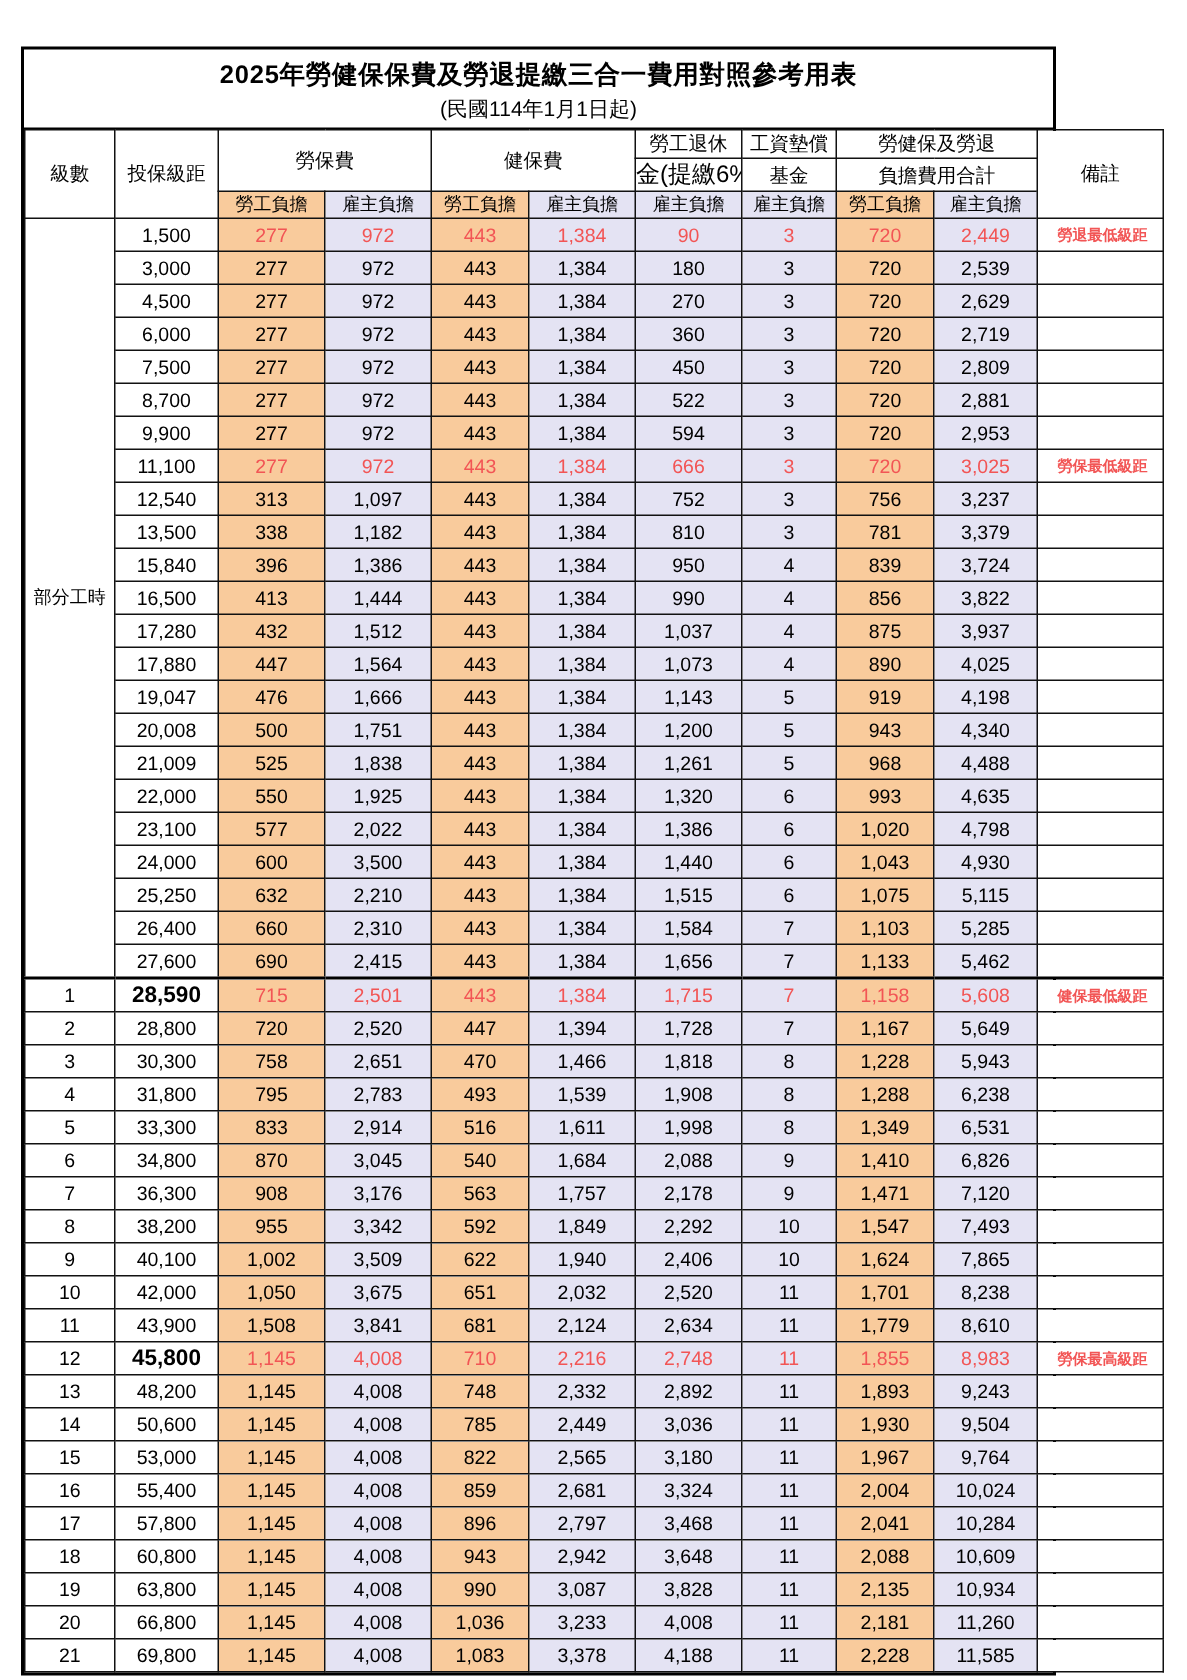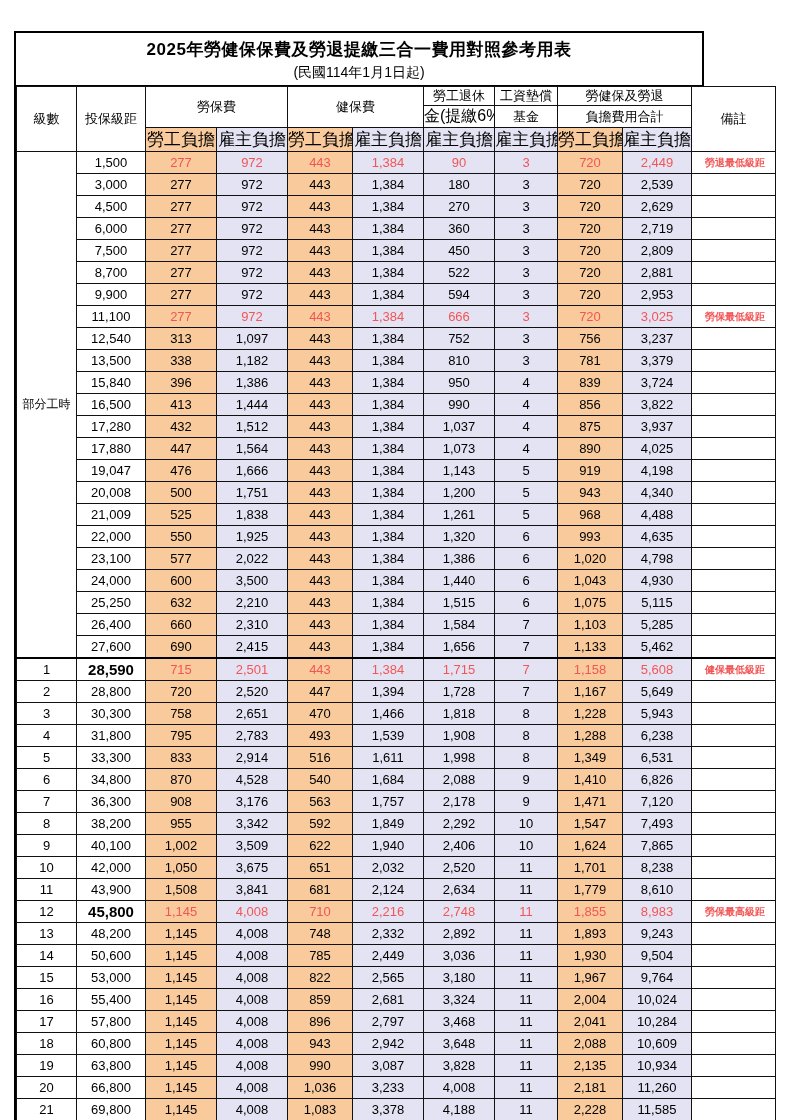--- a/index.html
+++ b/index.html
@@ -54,21 +54,21 @@
     overflow: hidden;
   }
   thead th {
     font-weight: normal;
     font-size: 13px;
     height: 17px;
     background: #ffffff;
     color: #000000;
   }
   thead th.small-hd { font-size: 16px; }
-  thead th.sub-hd { font-size: 17px; height: 16px; }
+  thead th.sub-hd { font-size: 12px; height: 16px; }
   tbody td {
     font-size: 13px;
     height: 21px;
     color: #000000;
     background: #ffffff;
   }
   .c-emp { background: #F9CB9C; }
   .c-er  { background: #E4E3F3; }
   .red   { color: #F25555; }
   .note-cell {
@@ -478,21 +478,21 @@
           <td class="c-er">1,998</td>
           <td class="c-er">8</td>
           <td class="c-emp">1,349</td>
           <td class="c-er">6,531</td>
           <td class="note-cell"></td>
         </tr>
         <tr>
           <td>6</td>
           <td class="">34,800</td>
           <td class="c-emp">870</td>
-          <td class="c-er">4,528</td>
+          <td class="c-er">3,045</td>
           <td class="c-emp">540</td>
           <td class="c-er">1,684</td>
           <td class="c-er">2,088</td>
           <td class="c-er">9</td>
           <td class="c-emp">1,410</td>
           <td class="c-er">6,826</td>
           <td class="note-cell"></td>
         </tr>
         <tr>
           <td>7</td>

